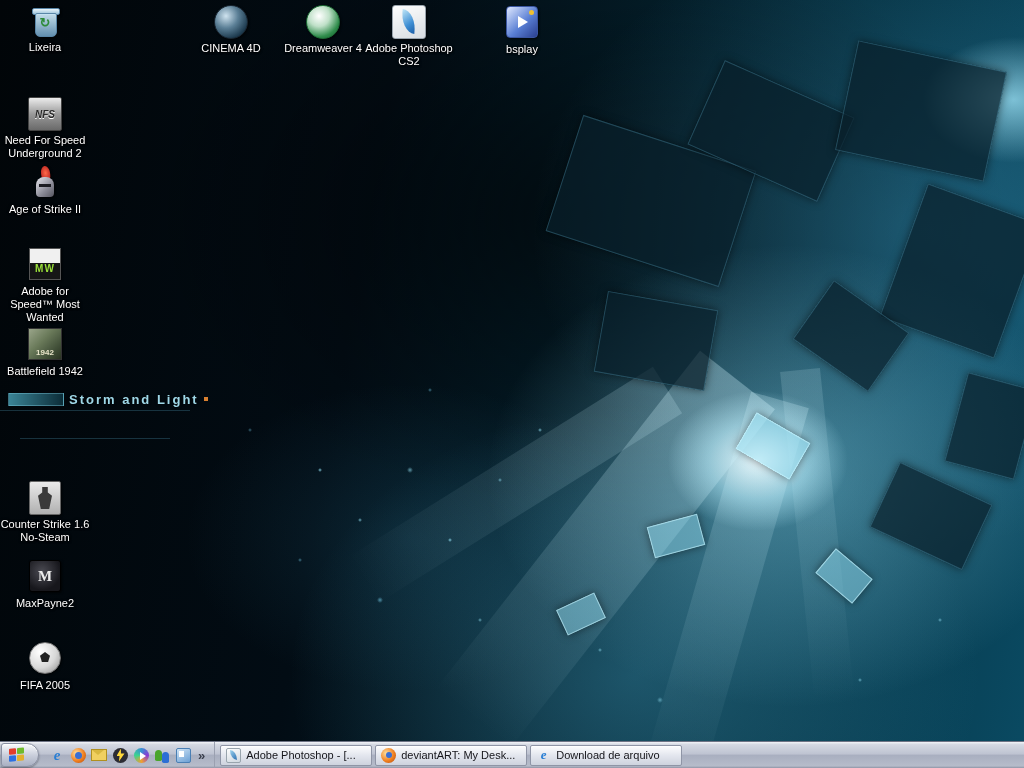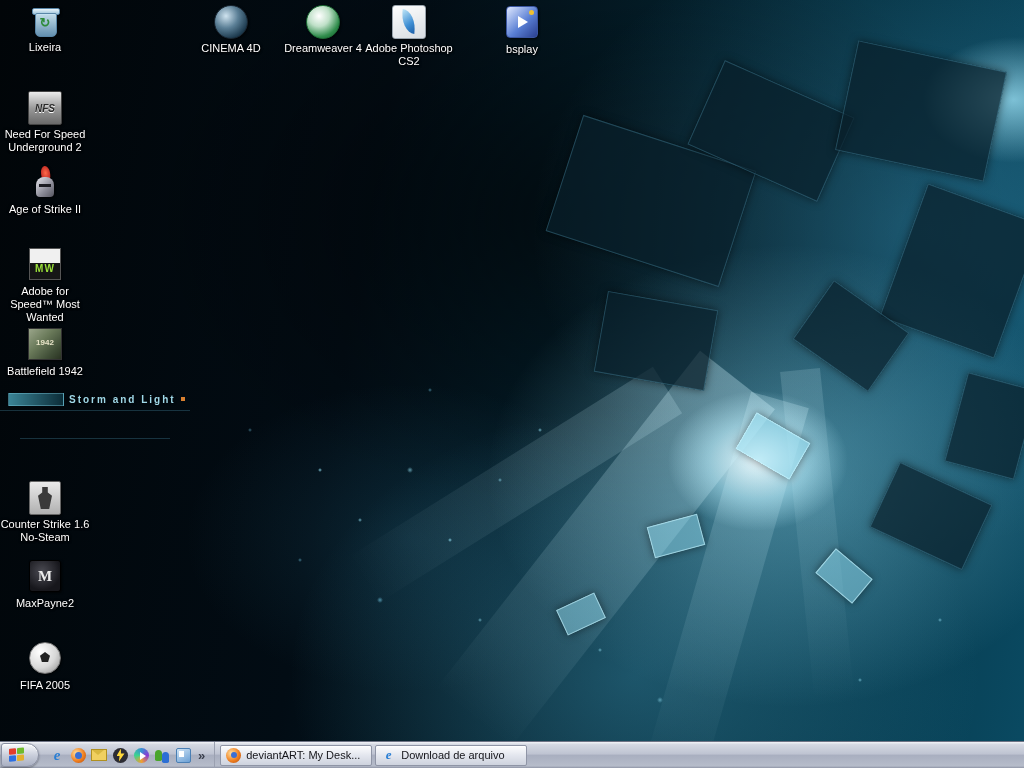--- a/index.html
+++ b/index.html
@@ -50,33 +50,33 @@
     radial-gradient(3px 3px at 660px 700px, rgba(150,230,250,.5), rgba(0,0,0,0)),
     radial-gradient(2px 2px at 250px 430px, rgba(120,210,240,.45), rgba(0,0,0,0)),
     radial-gradient(2px 2px at 480px 620px, rgba(150,230,250,.6), rgba(0,0,0,0)),
     radial-gradient(2px 2px at 430px 390px, rgba(120,210,240,.5), rgba(0,0,0,0)),
     radial-gradient(2px 2px at 860px 680px, rgba(150,230,250,.6), rgba(0,0,0,0)),
     radial-gradient(2px 2px at 940px 620px, rgba(150,230,250,.6), rgba(0,0,0,0));}
 
   
   .storm{position:absolute;left:8px;top:393px;height:12px;display:flex;align-items:center;gap:5px;}
   .storm-bar{width:54px;height:11px;background:linear-gradient(90deg,#3b8496,#0c2d38);border:1px solid rgba(130,210,230,.4);}
-  .storm-text{color:#9fd8e8;font-size:10px;font-weight:bold;letter-spacing:2px;text-shadow:0 0 3px rgba(0,0,0,.8);}
+  .storm-text{color:#9fd8e8;font-size:13px;font-weight:bold;letter-spacing:2px;text-shadow:0 0 3px rgba(0,0,0,.8);}
   .storm-dot{width:4px;height:4px;background:#d98030;}
   .wline{position:absolute;height:1px;background:rgba(90,180,210,.25);}
   .wline1{left:0;top:410px;width:190px;}
   .wline2{left:20px;top:438px;width:150px;}
 
   
   .dicon{position:absolute;width:90px;text-align:center;cursor:default;}
   .dicon .ic{width:34px;height:34px;margin:0 auto 3px;position:relative;filter:drop-shadow(1px 1px 1px rgba(0,0,0,.7));}
   .dicon .lbl{color:#fff;font-size:11px;line-height:1.18;text-shadow:1px 1px 2px #000,0 0 3px #000;}
   .t0{left:0;top:4px;}.t1{left:92px;top:4px;}.t2{left:186px;top:4px;}
   .t3{left:278px;top:4px;}.t4{left:364px;top:4px;}.t5{left:477px;top:4px;}
-  .l0{left:0;top:90px;}.l1{left:0;top:166px;}.l2{left:0;top:246px;}
+  .l0{left:0;top:96px;}.l1{left:0;top:166px;}.l2{left:0;top:246px;}
   .l3{left:0;top:326px;}.l4{left:0;top:480px;}.l5{left:0;top:558px;}.l6{left:0;top:640px;}
 
   
   .bin-lid{position:absolute;left:4px;top:4px;width:26px;height:5px;background:linear-gradient(#eaf5fb,#9cc3da);border:1px solid #5a87a8;border-radius:2px;}
   .bin-body{position:absolute;left:7px;top:9px;width:20px;height:22px;background:linear-gradient(180deg,rgba(205,232,246,.95),rgba(110,160,195,.9));border:1px solid #5a87a8;border-radius:2px 2px 5px 5px;}
   .bin-rec{position:absolute;left:0;top:11px;width:100%;text-align:center;color:#2e8b3a;font-size:13px;font-weight:bold;}
   .cs2{width:32px;height:32px;margin:1px auto;background:linear-gradient(160deg,#fdfdfd,#d8dde2);border:1px solid #9aa4ad;border-radius:3px;position:relative;}
   .feather{position:absolute;left:8px;top:4px;width:15px;height:23px;border-radius:0 100% 0 100%;transform:rotate(8deg);}
   .feather.red{background:linear-gradient(135deg,#f7c948,#e8542f 60%,#b03020);}
   .feather.blue{background:linear-gradient(135deg,#bfe6f7,#3f8fd4 60%,#1c5fa8);}
@@ -87,21 +87,21 @@
   .bsp-dot{position:absolute;right:3px;top:3px;width:5px;height:5px;border-radius:50%;background:#f0c030;}
   .nfsu2{width:32px;height:32px;margin:1px auto;background:linear-gradient(180deg,#ececec,#9a9a9a 50%,#6a6a6a);border:1px solid #444;border-radius:2px;display:flex;align-items:center;justify-content:center;}
   .nfsu2 span{font-size:10px;font-weight:bold;font-style:italic;color:#2a2a2a;text-shadow:0 1px 0 #fff;}
   .aoe{width:34px;height:34px;position:relative;margin:0 auto;}
   .aoe-plume{position:absolute;left:13px;top:0;width:9px;height:14px;background:radial-gradient(#ff6a4a,#b01818);border-radius:50% 50% 35% 35%;transform:rotate(-8deg);}
   .aoe-helm{position:absolute;left:8px;top:11px;width:18px;height:20px;background:linear-gradient(135deg,#e8e8ee,#8a8a96 60%,#55555f);border-radius:8px 8px 4px 4px;}
   .aoe-visor{position:absolute;left:11px;top:18px;width:12px;height:3px;background:#1c1c22;}
   .nfsmw{width:30px;height:30px;margin:2px auto;background:linear-gradient(180deg,#f0f0f0 0 46%,#161616 46%);border:1px solid #555;text-align:center;}
   .nfsmw span{display:block;margin-top:14px;color:#9adf3a;font-weight:bold;font-size:10px;letter-spacing:1px;}
   .bf{width:32px;height:30px;margin:2px auto;background:linear-gradient(135deg,#9aa58a,#6a7a5a 40%,#414f38 75%,#2a3322);border:1px solid #333;display:flex;align-items:flex-end;justify-content:center;}
-  .bf span{color:#e8e4c8;font-size:8px;font-weight:bold;padding-bottom:12px;}
+  .bf span{color:#e8e4c8;font-size:8px;font-weight:bold;padding-bottom:2px;}
   .cs16{width:30px;height:32px;margin:1px auto;background:linear-gradient(180deg,#eaeaea,#b0b0b0);border:1px solid #666;border-radius:2px;position:relative;}
   .cs16-fig{position:absolute;left:8px;top:5px;width:14px;height:22px;background:#3a3a3a;clip-path:polygon(30% 0,70% 0,70% 25%,100% 40%,80% 100%,20% 100%,0 40%,30% 25%);}
   .mp{width:30px;height:30px;margin:2px auto;background:radial-gradient(circle at 40% 35%,#4a4a52,#17171c 70%);border:1px solid #000;border-radius:3px;display:flex;align-items:center;justify-content:center;}
   .mp span{color:#ececec;font-size:15px;font-weight:bold;font-family:"Liberation Serif",serif;}
   .fifa{width:30px;height:30px;margin:2px auto;border-radius:50%;background:radial-gradient(circle at 10px 9px,#ffffff,#d8d8d8 55%,#8a8a8a);border:1px solid #777;position:relative;}
   .fifa-pent{position:absolute;left:10px;top:9px;width:10px;height:10px;background:#222;clip-path:polygon(50% 0,100% 38%,81% 100%,19% 100%,0 38%);}
 
   
   .taskbar{position:absolute;left:0;bottom:0;width:1024px;height:27px;display:flex;align-items:center;box-sizing:border-box;z-index:10;
     background:linear-gradient(180deg,#f2f4f8 0%,#d4d8e2 10%,#bfc4d2 45%,#a9afc0 52%,#b6bcca 92%,#8f95a6 100%);
@@ -319,20 +319,24 @@
           </div>
       </div>
       <div class="ql">
           <div class="deskic"></div>
         </div>
       <span class="more">»</span>
     </div>
 
     <div class="tasks">
       <div class="taskbtn">
+        <div class="ti ti-ps"></div>
+        <span class="tlabel">Adobe Photoshop - [...</span>
+      </div>
+      <div class="taskbtn">
         <div class="ti ti-ff"></div>
         <span class="tlabel">deviantART: My Desk...</span>
       </div>
       <div class="taskbtn">
         <div class="ti ti-ie">e</div>
         <span class="tlabel">Download de arquivo</span>
       </div>
     </div>
 
   </div>

